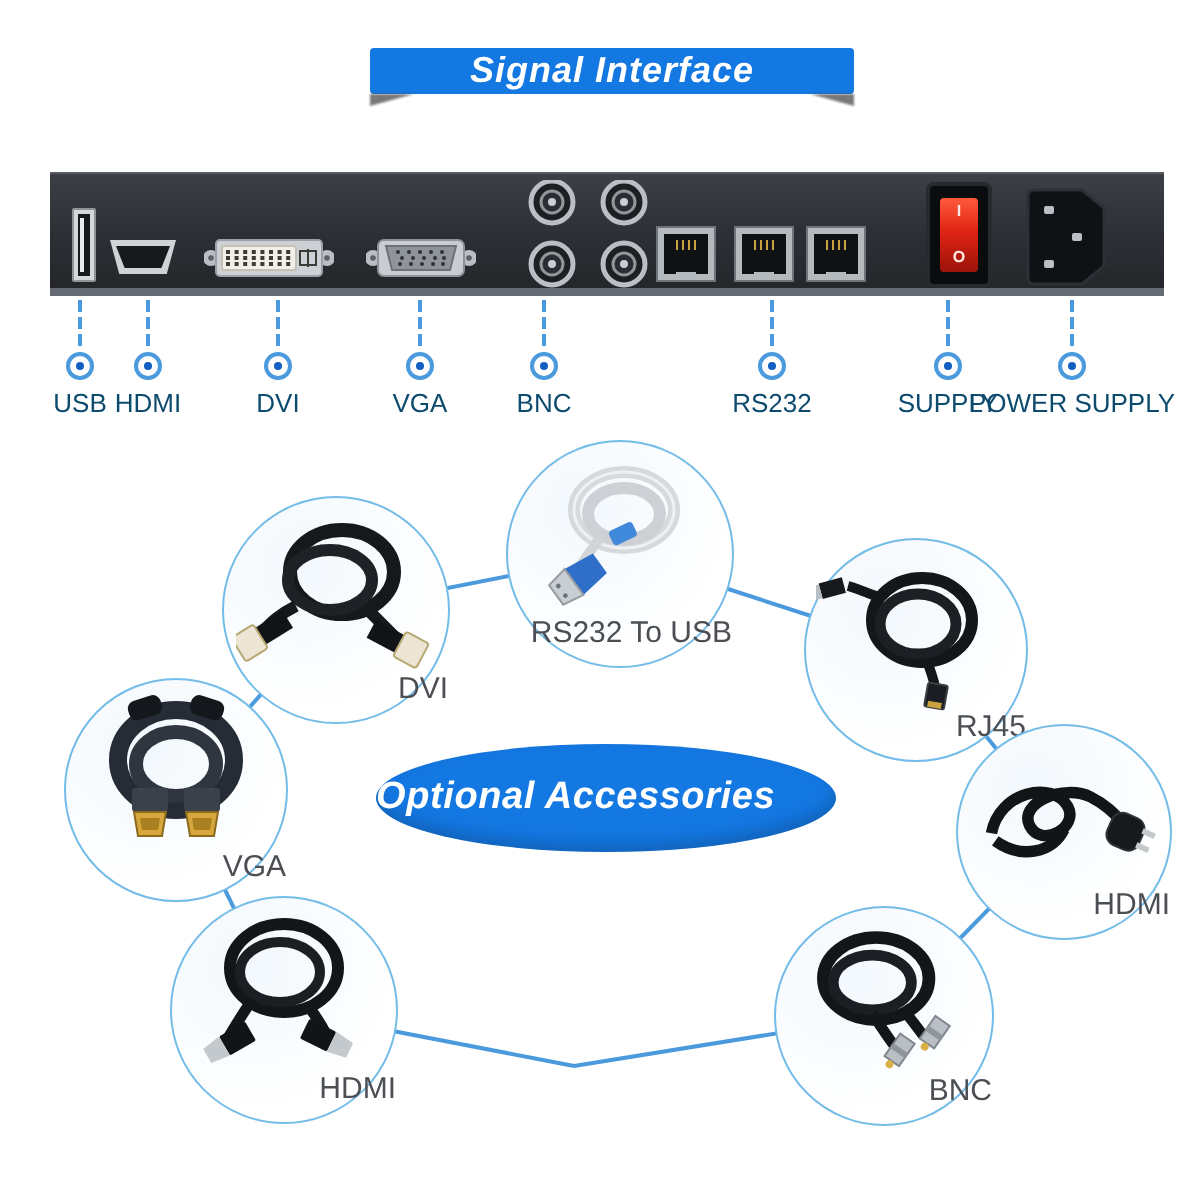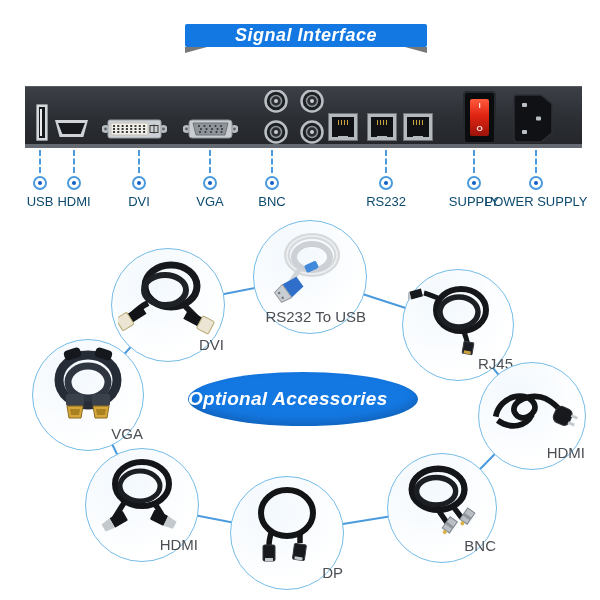--- a/index.html
+++ b/index.html
@@ -372,36 +372,20 @@
         <polygon points="-2,-5.5 -12,-4 -12,4 -2,5.5" fill="#c4c9ce"></polygon>
       </g>
       <g transform="translate(72,67) rotate(26)">
         <rect x="-13" y="-5.5" width="15" height="11" rx="1" fill="#121417"></rect>
         <polygon points="2,-5.5 12,-4 12,4 2,5.5" fill="#c4c9ce"></polygon>
       </g>
     </svg>
     <span class="acc-lbl">HDMI</span>
   </div>
 
-  <div class="acc" style="left:230px;top:476px;width:114px;height:114px">
-    <svg width="100" height="88" viewBox="0 0 100 88">
-      <ellipse cx="50" cy="32" rx="26" ry="23" fill="none" stroke="#121416" stroke-width="6"></ellipse>
-      <path d="M34,52 C33,56 32,60 32,64" stroke="#121416" stroke-width="5.5" fill="none"></path>
-      <path d="M63,52 C63,56 63,59 63,62" stroke="#121416" stroke-width="5.5" fill="none"></path>
-      <g transform="translate(32,68)">
-        <rect x="-6" y="-4" width="12" height="16" rx="1.5" fill="#17191d" stroke="#33383e"></rect>
-        <rect x="-4" y="9" width="8" height="3" fill="#c4c9ce"></rect>
-      </g>
-      <g transform="translate(63,67) rotate(8)">
-        <rect x="-6" y="-4" width="12" height="16" rx="1.5" fill="#17191d" stroke="#33383e"></rect>
-        <rect x="-4" y="9" width="8" height="3" fill="#c4c9ce"></rect>
-      </g>
-    </svg>
-    <span class="acc-lbl">DP</span>
-  </div>
 
   <div class="acc" style="left:387px;top:453px;width:110px;height:110px">
     <svg width="100" height="86" viewBox="0 0 100 88">
       <ellipse cx="46" cy="32" rx="27" ry="21" fill="none" stroke="#131518" stroke-width="6.5"></ellipse>
       <ellipse cx="44" cy="34" rx="20" ry="14" fill="none" stroke="#1b1f23" stroke-width="5.5"></ellipse>
       <path d="M60,48 C64,53 67,57 70,61" stroke="#131518" stroke-width="5.5" fill="none"></path>
       <path d="M44,50 C48,56 52,62 55,66" stroke="#131518" stroke-width="5.5" fill="none"></path>
       <g transform="translate(57,69) rotate(35)">
         <rect x="-4" y="-8" width="9" height="14" fill="#b9bfc5" stroke="#7f858c"></rect>
         <rect x="-4" y="-2" width="9" height="3" fill="#8f959c"></rect>

